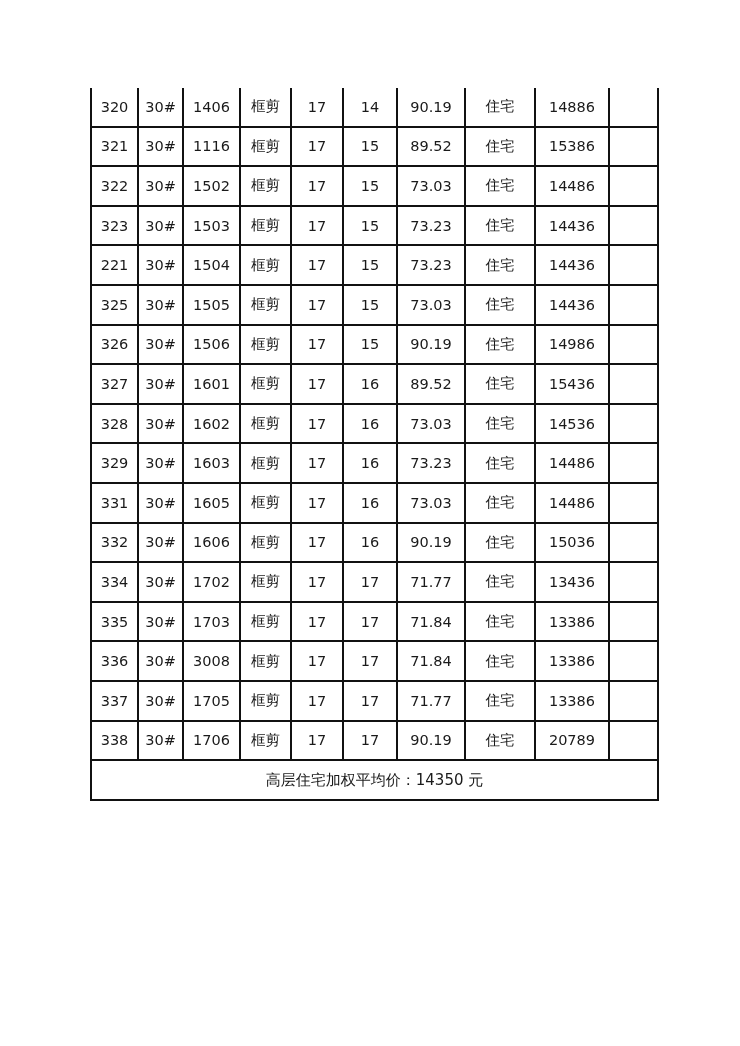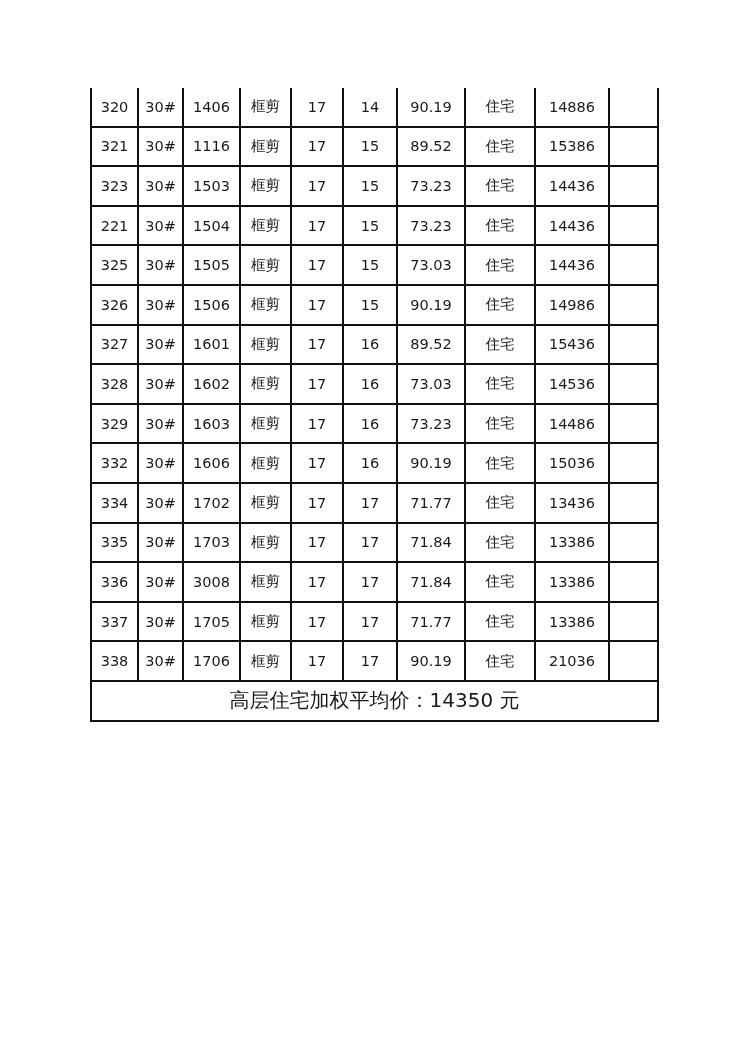--- a/index.html
+++ b/index.html
@@ -11,21 +11,21 @@
     border-collapse: collapse; table-layout: fixed;
     width: 567px;
   }
   table.price-table td {
     border: 2px solid #111;
     height: 37.6px; padding: 0;
     text-align: center; vertical-align: middle;
     font-size: 14.5px; white-space: nowrap; overflow: hidden;
   }
   table.price-table tr.first td { border-top: none; }
-  table.price-table td.summary { height: 38px; font-size: 20px; }
+  table.price-table td.summary { height: 38px; font-size: 15px; }
 </style>
 </head>
 <body>
 
 <div class="page">
   <table class="price-table">
     <colgroup>
       <col style="width:47px">
         <col style="width:45px">
         <col style="width:57px">
@@ -56,20 +56,32 @@
           <td>1116</td>
           <td>框剪</td>
           <td>17</td>
           <td>15</td>
           <td>89.52</td>
           <td>住宅</td>
           <td>15386</td>
           <td></td>
         </tr>
         <tr>
+          <td>322</td>
+          <td>30#</td>
+          <td>1502</td>
+          <td>框剪</td>
+          <td>17</td>
+          <td>15</td>
+          <td>73.03</td>
+          <td>住宅</td>
+          <td>14486</td>
+          <td></td>
+        </tr>
+        <tr>
           <td>323</td>
           <td>30#</td>
           <td>1503</td>
           <td>框剪</td>
           <td>17</td>
           <td>15</td>
           <td>73.23</td>
           <td>住宅</td>
           <td>14436</td>
           <td></td>
@@ -140,20 +152,32 @@
           <td>1603</td>
           <td>框剪</td>
           <td>17</td>
           <td>16</td>
           <td>73.23</td>
           <td>住宅</td>
           <td>14486</td>
           <td></td>
         </tr>
         <tr>
+          <td>331</td>
+          <td>30#</td>
+          <td>1605</td>
+          <td>框剪</td>
+          <td>17</td>
+          <td>16</td>
+          <td>73.03</td>
+          <td>住宅</td>
+          <td>14486</td>
+          <td></td>
+        </tr>
+        <tr>
           <td>332</td>
           <td>30#</td>
           <td>1606</td>
           <td>框剪</td>
           <td>17</td>
           <td>16</td>
           <td>90.19</td>
           <td>住宅</td>
           <td>15036</td>
           <td></td>
@@ -208,21 +232,21 @@
         </tr>
         <tr>
           <td>338</td>
           <td>30#</td>
           <td>1706</td>
           <td>框剪</td>
           <td>17</td>
           <td>17</td>
           <td>90.19</td>
           <td>住宅</td>
-          <td>21036</td>
+          <td>20789</td>
           <td></td>
         </tr>
         <tr>
           <td colspan="10" class="summary">高层住宅加权平均价：14350 元</td>
         </tr>
       </tbody>
   </table>
 </div>
 
 </body></html>

